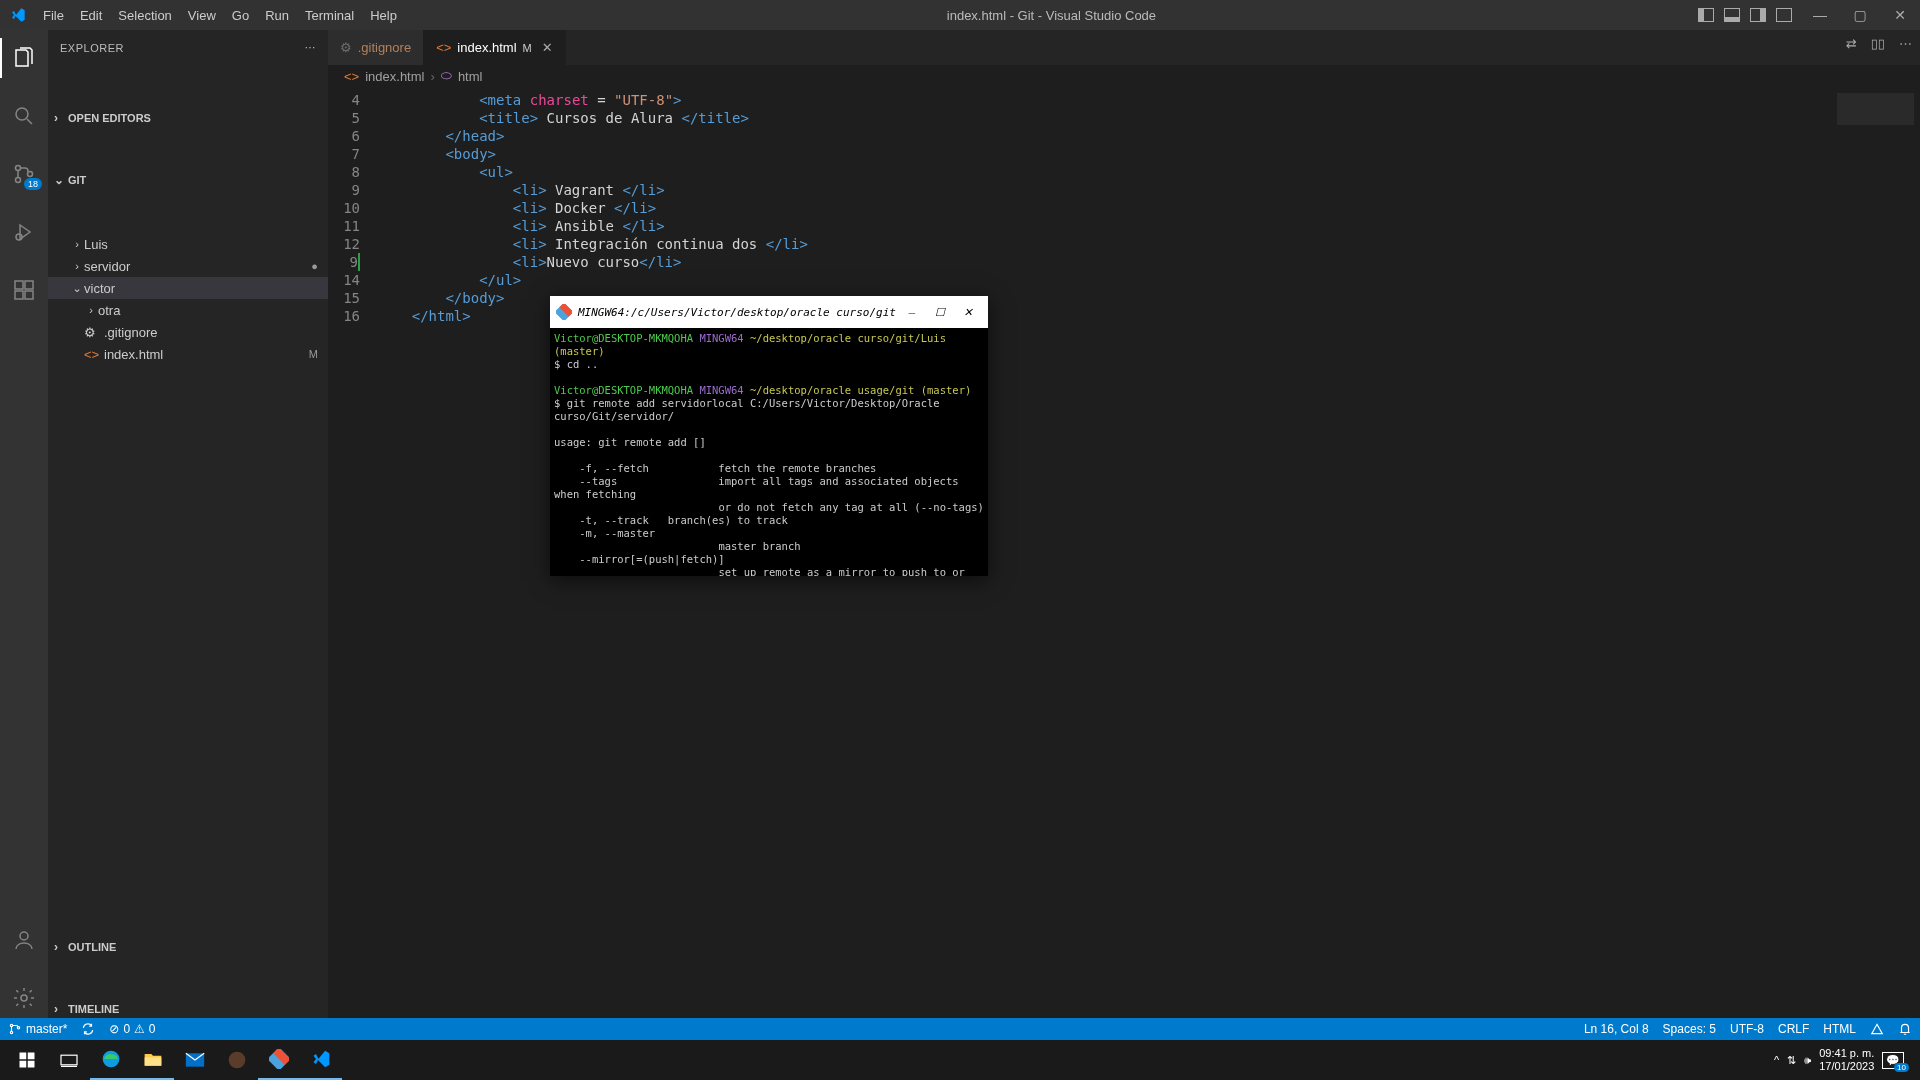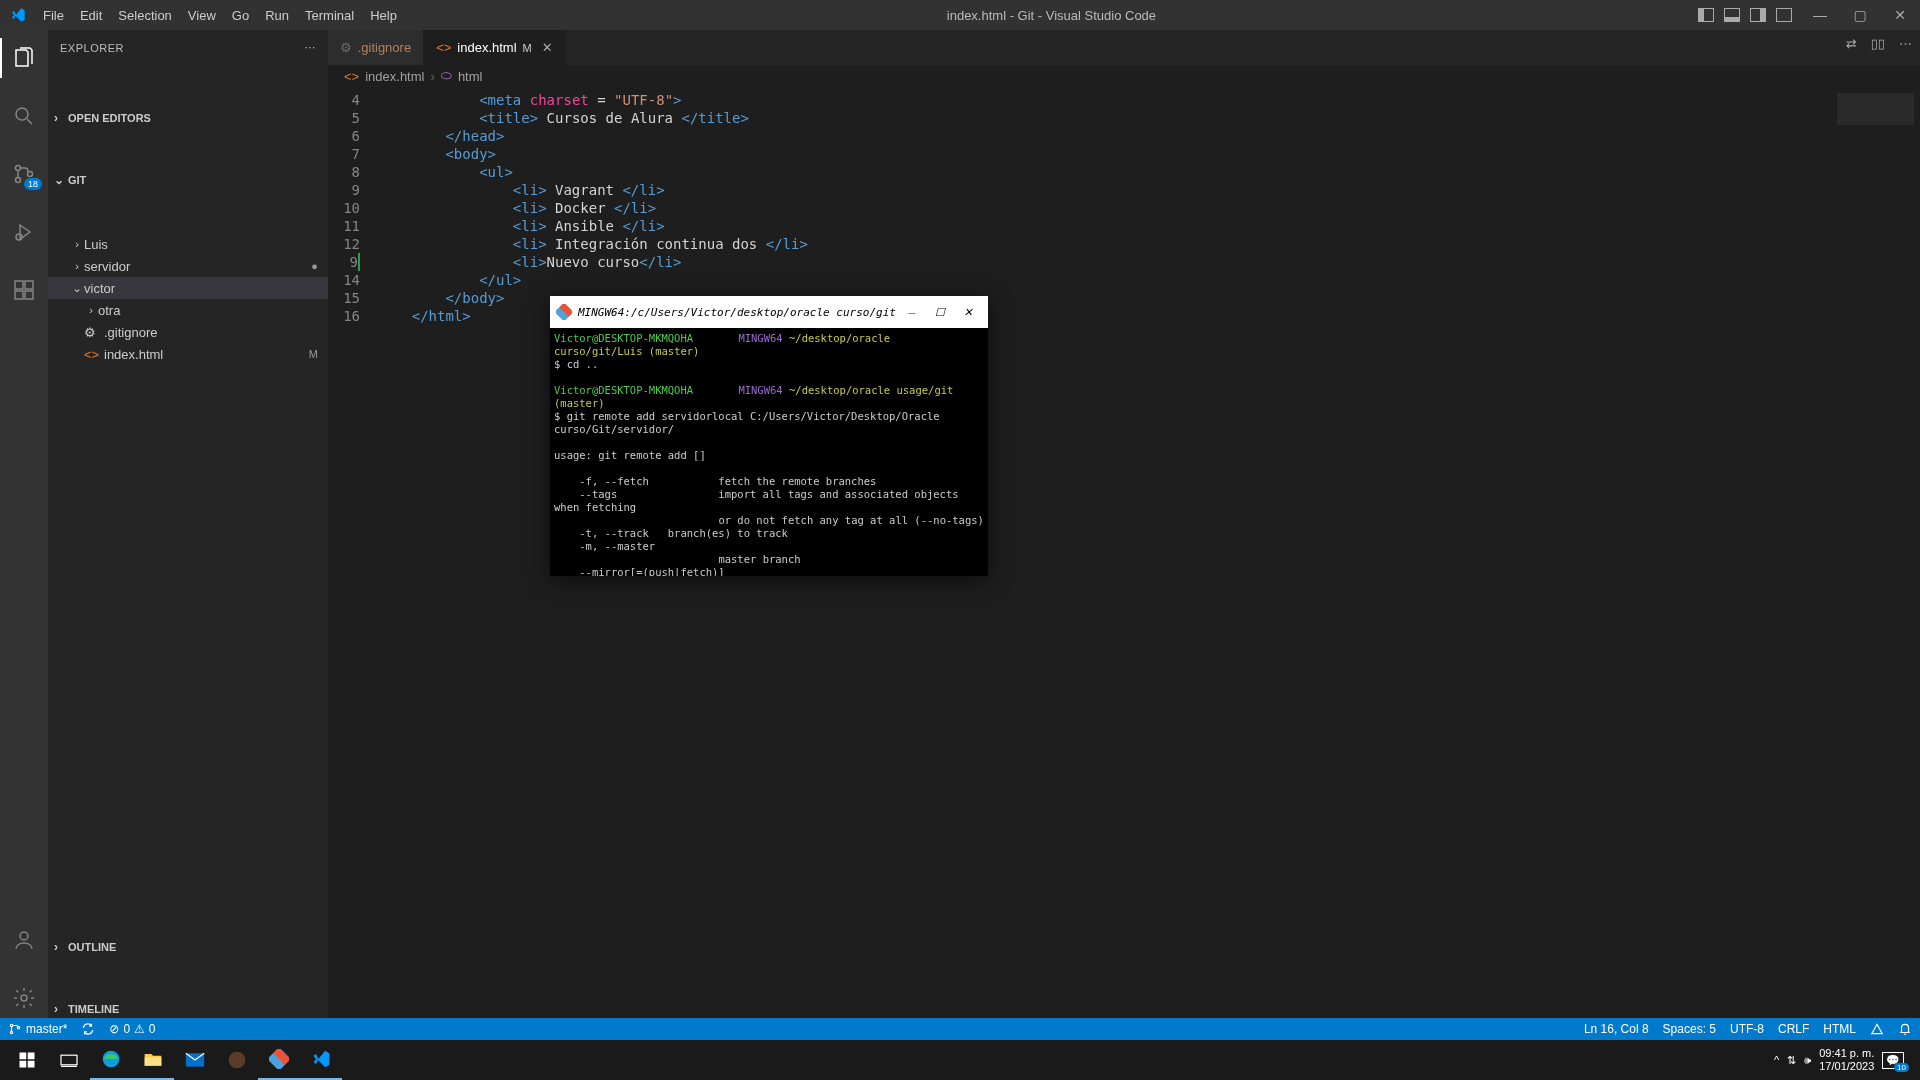--- a/index.html
+++ b/index.html
@@ -77,21 +77,21 @@
 
 
 .terminal-window { position: absolute; left: 550px; top: 296px; width: 438px; height: 280px; background: #fff; box-shadow: 0 4px 20px rgba(0,0,0,0.6); display: flex; flex-direction: column; font-family: Consolas, monospace; z-index: 50; }
 .term-titlebar { height: 26px; background: #fff; color: #000; display: flex; align-items: center; padding: 16px 6px; font-size: 11px; font-style: italic; }
 .term-titlebar .term-icon { width: 16px; height: 16px; margin-right: 6px; }
 .term-titlebar .spacer { flex: 1; }
 .term-titlebar .wc { width: 28px; text-align: center; cursor: pointer; font-size: 11px; }
 .term-body { flex: 1; background: #000; color: #ccc; padding: 4px 4px; font-size: 10.5px; line-height: 13px; white-space: pre-wrap; overflow: hidden; }
 .term-body .g { color: #4ec94e; }
 .term-body .y { color: #c9c94e; }
-.term-body .p { color: #9b6bcf; margin-left: 39px; }
+.term-body .p { color: #9b6bcf; }
 
 svg { display: block; }
 </style>
 </head>
 <body>
 
 <div class="titlebar">
   <div class="vs-icon">
     <svg viewBox="0 0 24 24">
         <path fill="#0098ff" d="M17 2l5 3v14l-5 3-9-9 9-11zM3 8l3-2 3 6-3 6-3-2 3-4-3-4z"></path>

